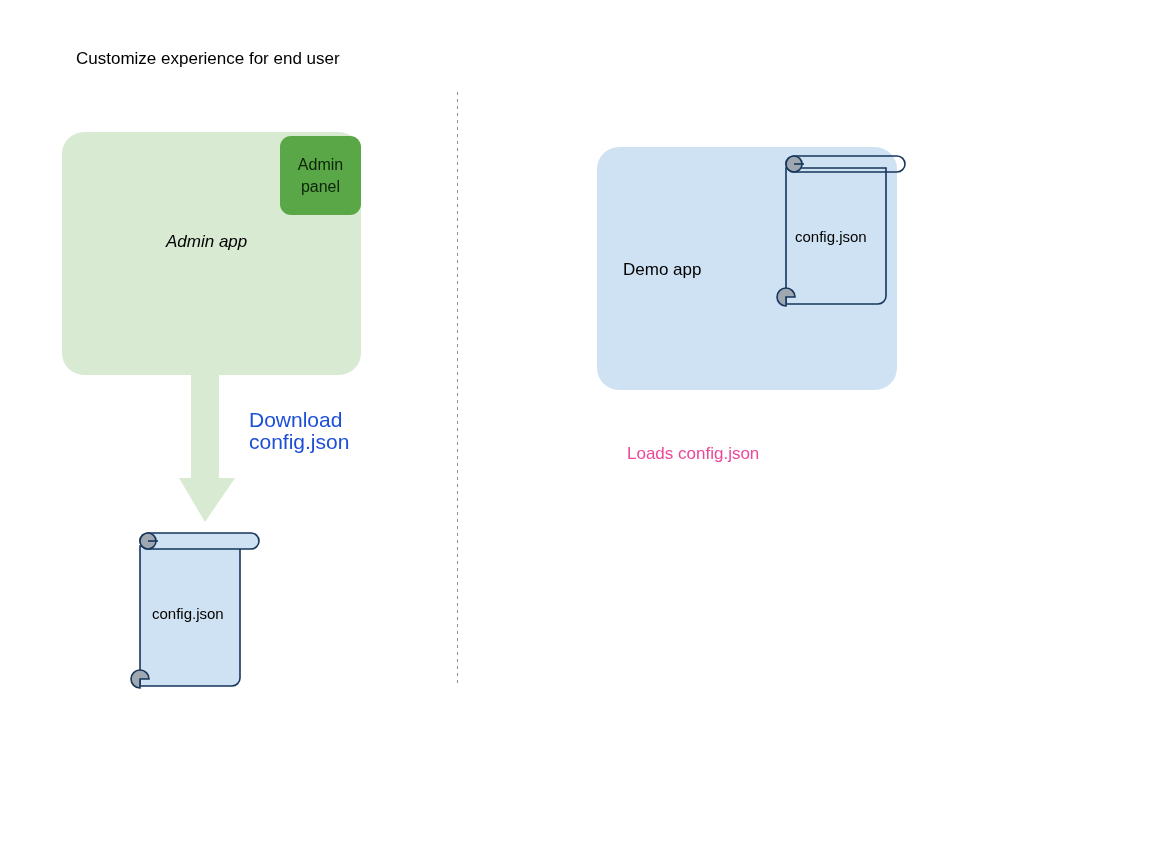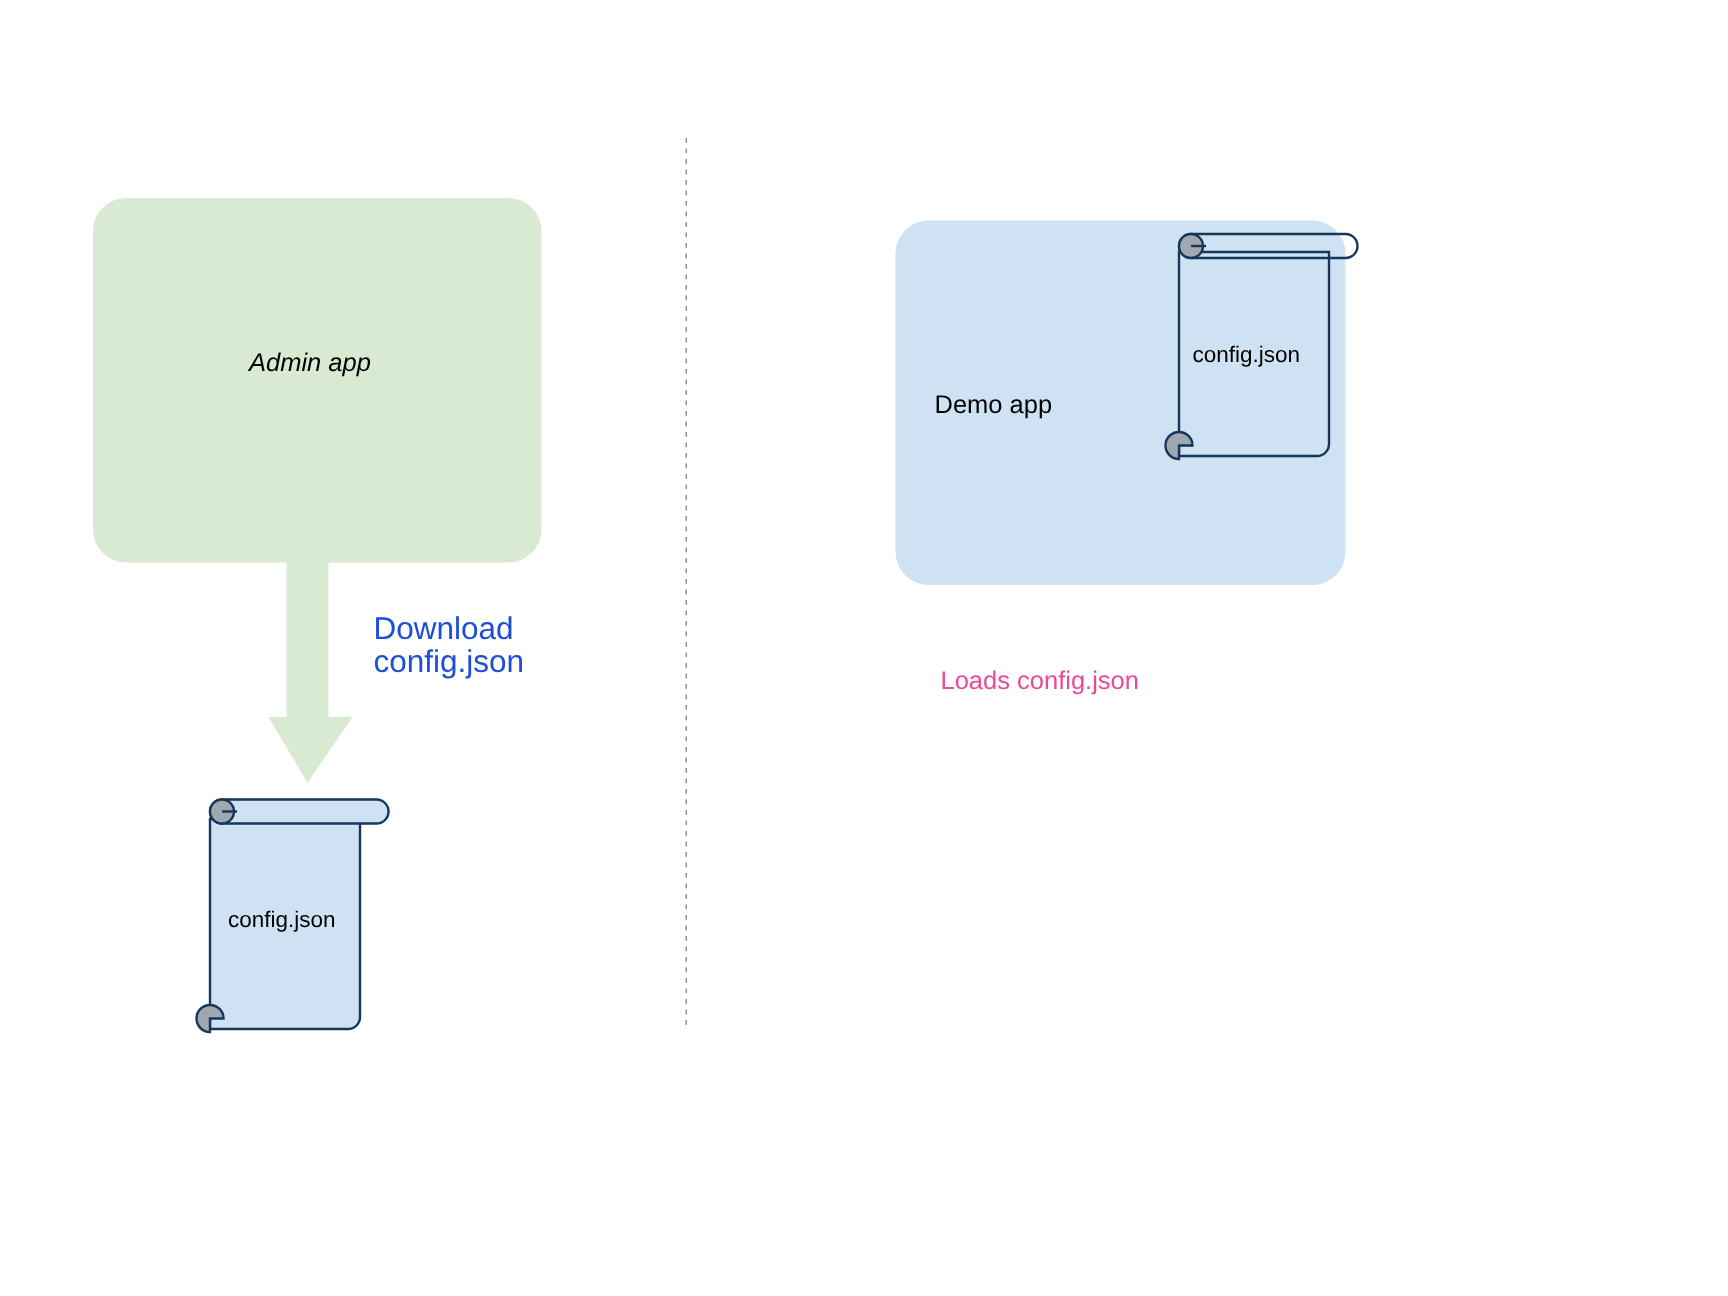--- a/index.html
+++ b/index.html
@@ -140,28 +140,33 @@
     line-height: 20px;
     white-space: nowrap;
     color: #ec4899;
   }
 </style>
 </head>
 <body>
 
 <div class="canvas">
 
+  <div class="col-title" id="title-left">Customize experience for end user</div>
 
 
   <div class="divider"></div>
 
   <div class="app-box" id="admin-app-box"></div>
 
   <div class="app-label" id="admin-app-label">Admin app</div>
 
+  <div id="admin-panel-box">
+    <span id="admin-panel-label">Admin
+panel</span>
+  </div>
 
   <svg id="download-arrow" viewBox="0 0 58 155">
     <path d="M 13 0 L 41 0 L 41 108 L 57 108 L 27 152 L 1 108 L 13 108 Z" fill="#d9ead3" stroke="none"></path>
   </svg>
 
   <div class="arrow-label">Download
 config.json</div>
 
   <svg class="scroll-doc" id="scroll-left" viewBox="0 0 150 162">
 

